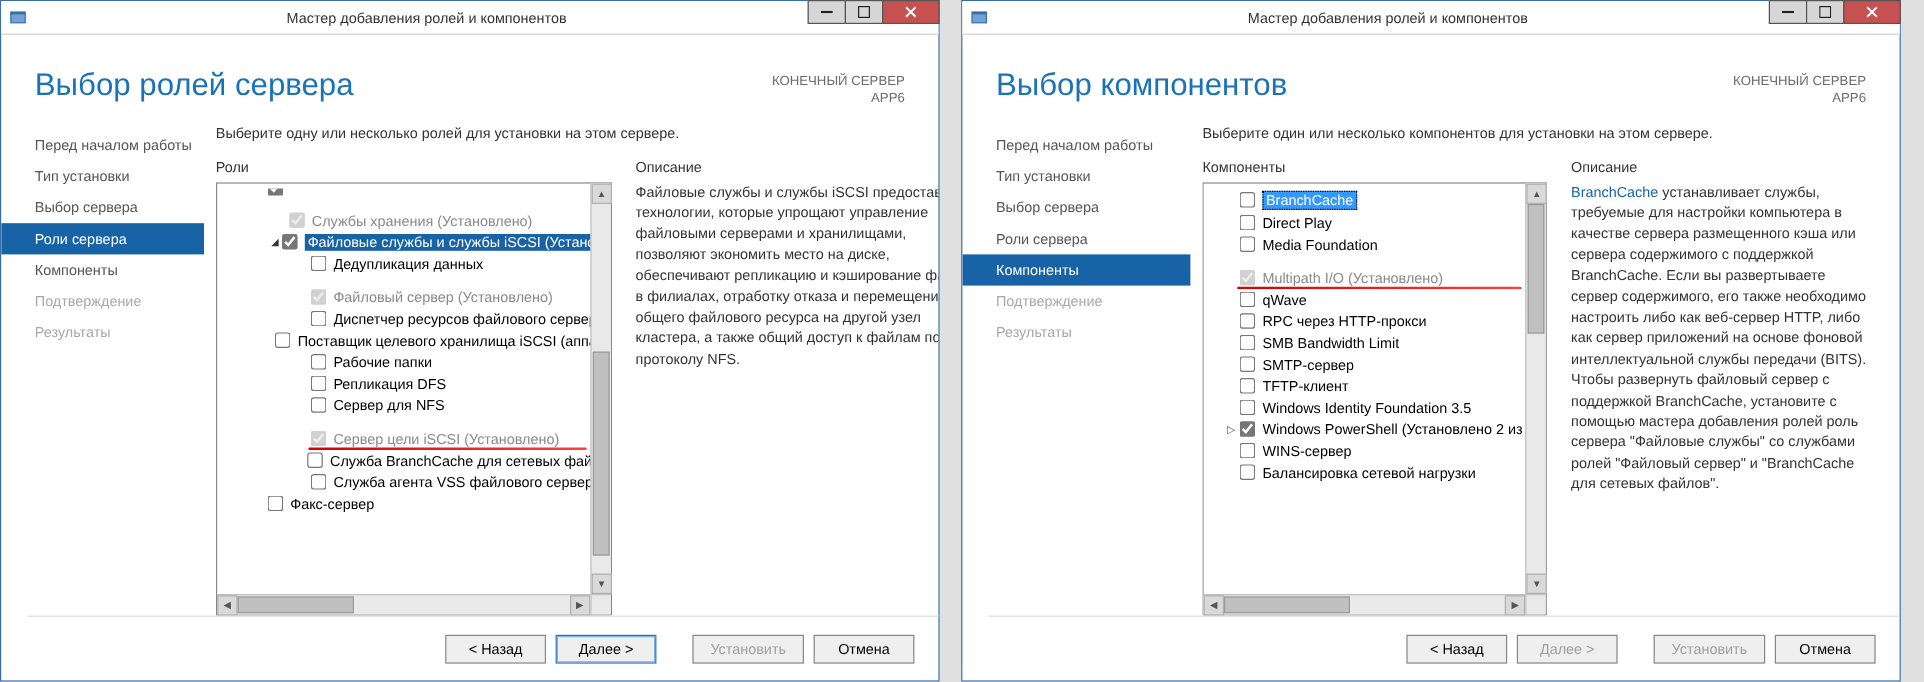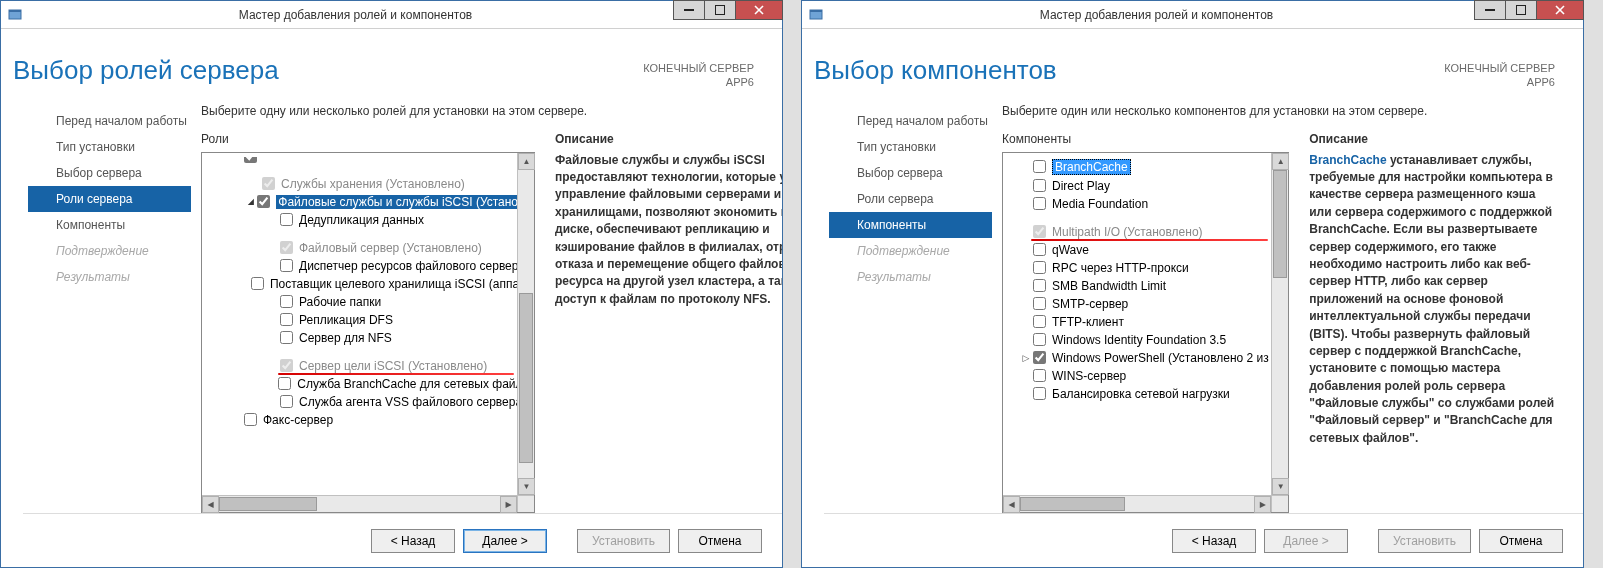--- a/index.html
+++ b/index.html
@@ -56,21 +56,21 @@
     background: #c8c8c8;
     display: flex; align-items:center; justify-content:center;
     font-size: 11px;
     margin-left: -1px;
     cursor: pointer;
   }
   .winbtn.close { background: #c75050; color:#fff; width:48px;}
   .winbtn.min, .winbtn.max { background: #d6d6d6; }
 
   .header-area {
-    padding: 26px 28px 10px 12px;
+    padding: 26px 28px 10px 28px;
     display: flex;
     align-items: flex-start;
     justify-content: space-between;
   }
   .page-title {
     color: #1a72b8;
     font-size: 26px;
     font-weight: 300;
   }
   .dest {
@@ -90,47 +90,46 @@
   .nav {
     width: 190px;
     padding: 8px 0 0 0;
   }
   .nav-item {
     padding: 6px 10px 6px 28px;
     font-size: 12px;
     color: #555;
     cursor: pointer;
     white-space: nowrap;
-    margin-left: 27px;
   }
   .nav-item.active {
     background: #1763a6;
     color: #fff;
   }
-  .nav-item.disabled { color: #a8a8a8; font-style: italic; }
+  .nav-item.disabled { color: #a8a8a8; }
 
   .main {
     flex: 1;
     display: flex;
     flex-direction: column;
     padding: 0 24px 0 10px;
   }
   .instr {
     font-size: 12px;
     color: #333;
     padding: 4px 0 14px 0;
   }
   .columns {
     flex:1;
     display:flex;
     gap: 20px;
     overflow:hidden;
   }
   .left-col { flex: 1.15; display:flex; flex-direction:column; min-width:0;}
-  .right-col { flex: 1; min-width:0;font-weight:bold;}
+  .right-col { flex: 1; min-width:0;}
   .col-title { font-size:12px; color:#333; padding-bottom:6px;}
 
   .listbox-wrap {
     border:1px solid #888;
     background:#fff;
     flex:1;
     display:flex;
     flex-direction:column;
     min-height:0;
     position:relative;

